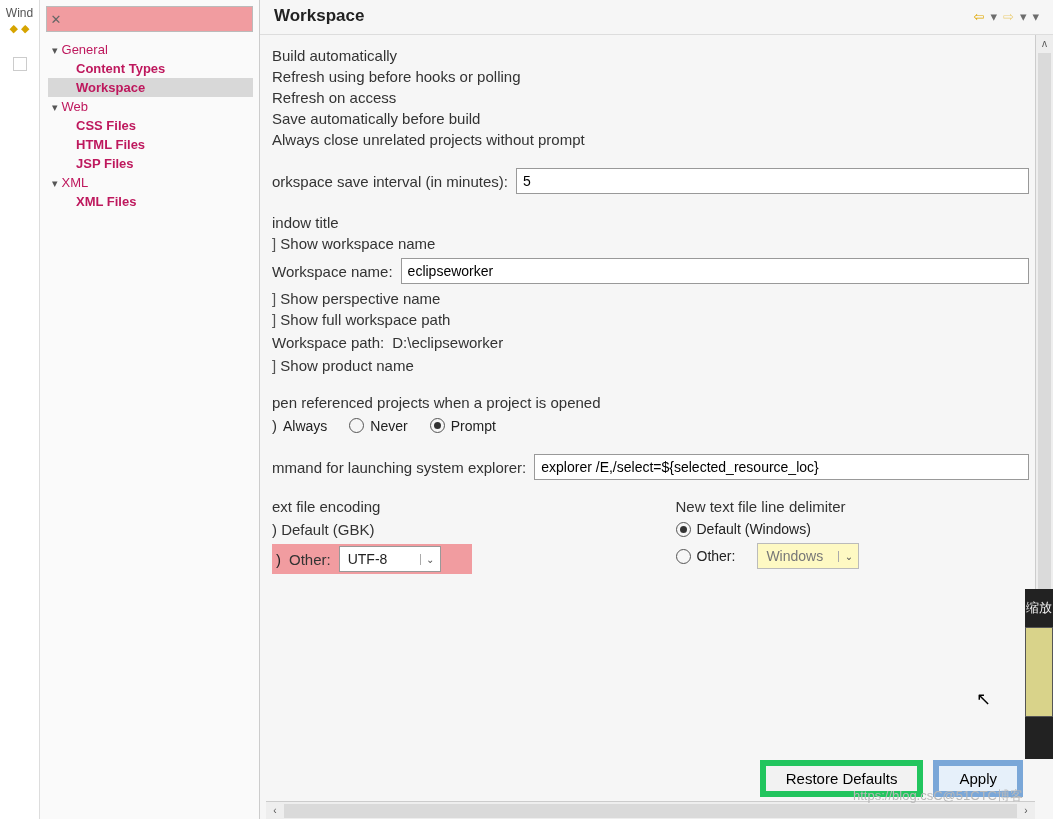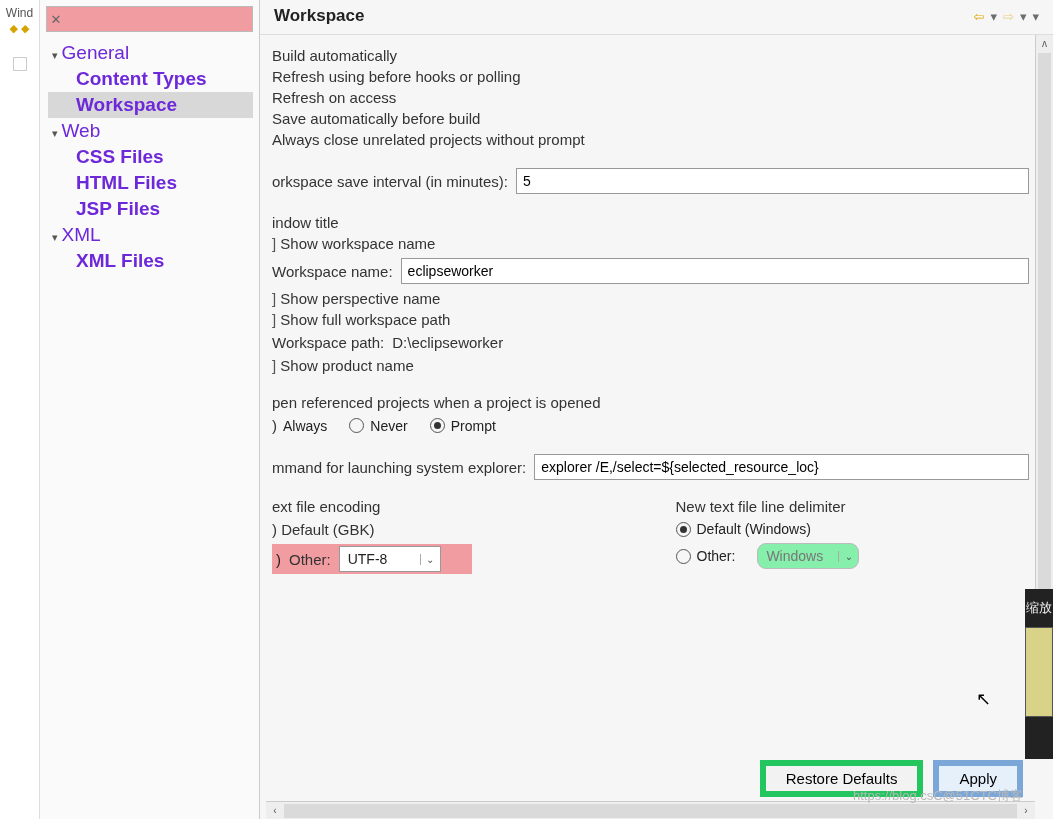--- a/index.html
+++ b/index.html
@@ -34,21 +34,21 @@
     border: 1px solid #bbb;
     background: #f19ca0;
     height: 26px;
     margin-bottom: 8px;
   }
   .filter-box input {
     flex: 1; border: none; outline: none; background: transparent;
     padding: 2px 6px; font-size: 14px; color: #333;
   }
   .filter-clear { width: 18px; text-align: center; color: #666; font-size: 13px;}
-  .tree { font-size: 19px; color: #6d28d9; padding-left: 2px;}
+  .tree { font-size: 13px; color: #be185d; padding-left: 2px;}
   .tree .node { padding: 2px 0 2px 0; }
   .tree .caret::before { content: "▾"; font-size: 11px; color: #555; margin-right: 4px;}
   .tree .lvl0 { padding-left: 4px;}
   .tree .lvl1 { padding-left: 28px; font-weight: 700;}
   .tree .lvl1.sel { background: #d8d8d8;}
   .tree .plain { font-weight: 400;}
   .main {
     flex: 1;
     display: flex;
     flex-direction: column;
@@ -87,21 +87,21 @@
   .radio { display:inline-flex; align-items:center; gap:6px; margin-right: 14px;}
   .radio .circ { width:15px; height:15px; border:1px solid #555; border-radius:50%; display:inline-flex; align-items:center; justify-content:center;}
   .radio .circ.sel::after { content:""; width:7px; height:7px; background:#333; border-radius:50%;}
   .twocol { display:flex; gap: 50px; margin-top: 18px;}
   .twocol .col { flex:1;}
   .grouptitle { font-size:15px; color:#333; margin-bottom:6px;}
   .hl { background:#f19ca0;}
   .combo { display:inline-flex; border:1px solid #999; background:#fff; height:26px; align-items:center;}
   .combo .val { padding:0 8px; min-width:80px;}
   .combo .dd { width:20px; text-align:center; border-left:1px solid #aaa; font-size:10px; color:#555;}
-  .combo.disabled { background:#86efac; color:#777; border-color:#bbb;border-radius:9px;}
+  .combo.disabled { background:#fef9c3; color:#777; border-color:#bbb;}
   .btnbar { display:flex; justify-content:flex-end; gap:10px; padding: 8px 30px 4px 0;}
   .btn { border:6px solid #22c55e; background:#f2f2f2; padding:4px 20px; font-size:15px;}
   .btn.primary { background:#e6f0fa; border-color:#7aa7d8;}
   .hscroll {
     height: 18px; display:flex; align-items:center;
     background:#eee; border-top:1px solid #ccc; margin: 0 18px 0 6px;
   }
   .hscroll .arrow { width:18px; text-align:center; font-size:10px; color:#555;}
   .hscroll .track { flex:1; height:14px; background:#dadada;}
   .cursor { position:absolute; right:62px; bottom:42px; font-size:18px; color:#000;}

